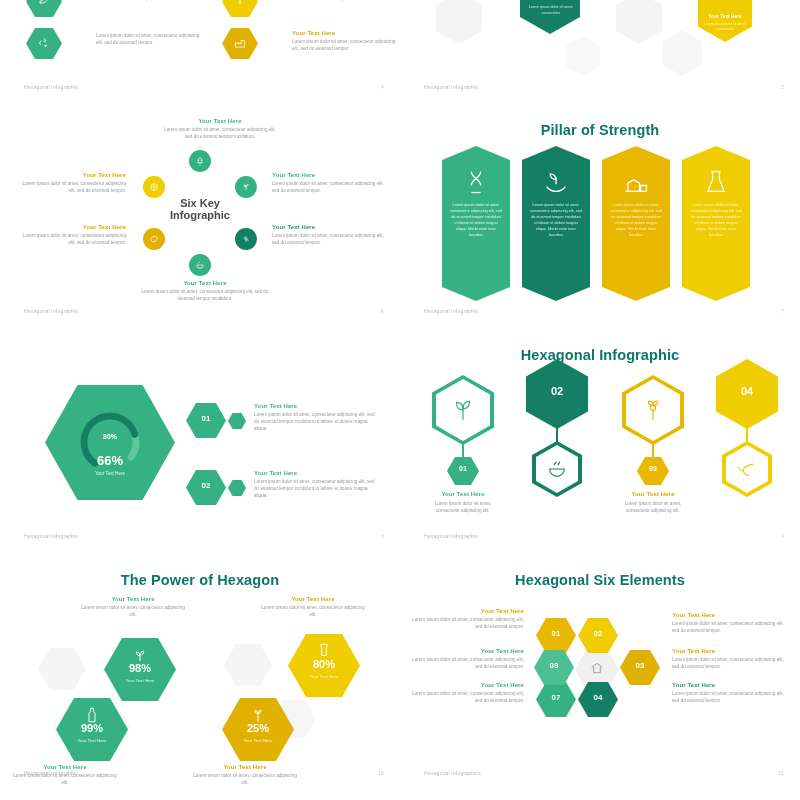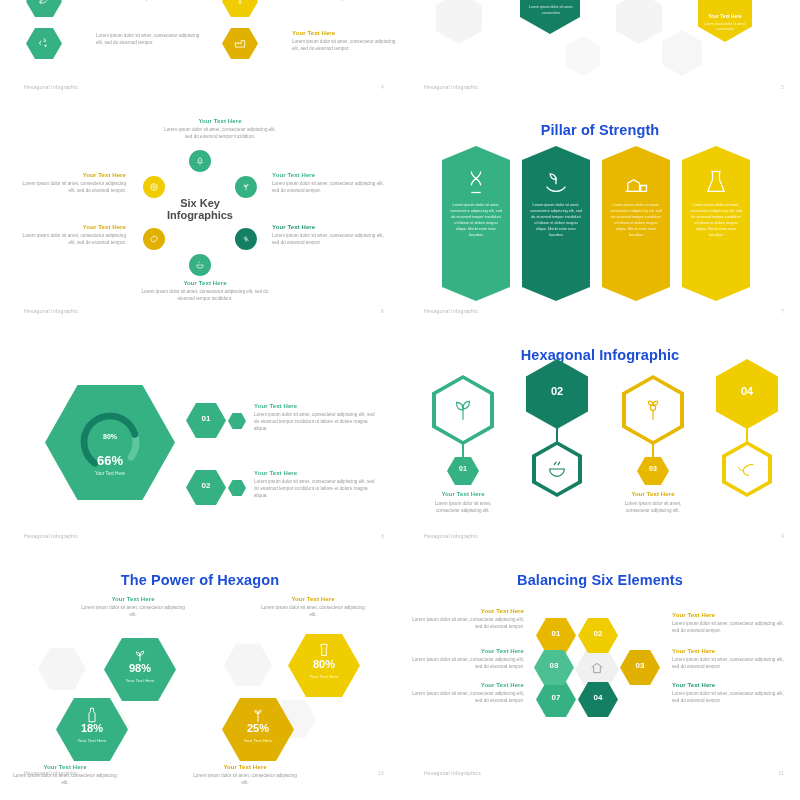--- a/index.html
+++ b/index.html
@@ -10,21 +10,21 @@
     color:#4b4b4b;
   }
   .sheet{position:absolute;background:#fff;}
   .footer{
     position:absolute;bottom:6px;left:24px;right:16px;
     display:flex;justify-content:space-between;align-items:center;
     font-size:5px;color:#b8b8b8;letter-spacing:.2px;
   }
   .footer .pg{color:#c9c9c9;}
   .sheet-title{
-    text-align:center;font-size:14.5px;font-weight:bold;color:#1d4ed8;
+    text-align:center;font-size:14.5px;font-weight:bold;color:#0f766e;
     letter-spacing:.1px;
   }
   .hex{
     position:absolute;
     clip-path:polygon(50% 0%,100% 25%,100% 75%,50% 100%,0% 75%,0% 25%);
   }
   .hexflat{
     position:absolute;
     clip-path:polygon(25% 0%,75% 0%,100% 50%,75% 100%,25% 100%,0% 50%);
   }
@@ -165,21 +165,21 @@
   <div style="position:absolute;left:189px;top:154px;width:22px;height:22px;border-radius:50%;background:#35b183;"></div>
   <div style="position:absolute;left:195px;top:160px;width:10px;height:10px;">
     <svg viewBox="0 0 24 24" width="10" height="10" fill="none" stroke="#fff" stroke-width="1.6">
         <path d="M4 12h16a8 8 0 0 1-16 0z"></path>
         <path d="M9 8c0-2 2-2 2-4"></path>
       </svg>
   </div>
 
   <div style="position:absolute;left:160px;top:97px;width:80px;text-align:center;">
     <div style="font-size:11px;font-weight:bold;color:#4a4a4a;">Six Key</div>
-    <div style="font-size:11px;font-weight:bold;color:#4a4a4a;">Infographics</div>
+    <div style="font-size:11px;font-weight:bold;color:#4a4a4a;">Infographic</div>
   </div>
 
   <div class="right" style="position:absolute;left:18px;top:72px;width:108px;">
     <div class="ttl y-dark">Your Text Here</div>
     <div class="bd" style="margin-top:2px;">Lorem ipsum dolor sit amet, consectetur adipiscing elit, sed do eiusmod tempor.</div>
   </div>
   <div class="right" style="position:absolute;left:18px;top:124px;width:108px;">
     <div class="ttl y-dark">Your Text Here</div>
     <div class="bd" style="margin-top:2px;">Lorem ipsum dolor sit amet, consectetur adipiscing elit, sed do eiusmod tempor.</div>
   </div>
@@ -382,21 +382,21 @@
   </div>
   <div style="position:absolute;left:104px;top:112px;width:72px;text-align:center;color:#fff;font-size:11px;font-weight:bold;">98%</div>
   <div style="position:absolute;left:104px;top:128px;width:72px;text-align:center;color:#e7f7f0;font-size:4.4px;">Your Text Here</div>
 
   <div class="hexflat" style="left:56px;top:148px;width:72px;height:63px;background:#35b183;"></div>
   <div style="position:absolute;left:83px;top:156px;width:18px;height:18px;">
     <svg viewBox="0 0 24 24" width="18" height="18" fill="none" stroke="#fff" stroke-width="1.3">
         <path d="M10 3h4v4l2 3v11H8V10l2-3z"></path>
       </svg>
   </div>
-  <div style="position:absolute;left:56px;top:172px;width:72px;text-align:center;color:#fff;font-size:11px;font-weight:bold;">18%</div>
+  <div style="position:absolute;left:56px;top:172px;width:72px;text-align:center;color:#fff;font-size:11px;font-weight:bold;">99%</div>
   <div style="position:absolute;left:56px;top:188px;width:72px;text-align:center;color:#e7f7f0;font-size:4.4px;">Your Text Here</div>
 
   <div class="hexflat" style="left:288px;top:84px;width:72px;height:63px;background:#efcd00;"></div>
   <div style="position:absolute;left:315px;top:92px;width:18px;height:18px;">
     <svg viewBox="0 0 24 24" width="18" height="18" fill="none" stroke="#fff" stroke-width="1.3">
         <path d="M8 3h8v3l-1 2v10H9V8L8 6z"></path>
       </svg>
   </div>
   <div style="position:absolute;left:288px;top:108px;width:72px;text-align:center;color:#fff;font-size:11px;font-weight:bold;">80%</div>
   <div style="position:absolute;left:288px;top:124px;width:72px;text-align:center;color:#fff8d8;font-size:4.4px;">Your Text Here</div>
@@ -421,21 +421,21 @@
     <div class="bd" style="margin-top:2px;">Lorem ipsum dolor sit amet, consectetur adipiscing elit.</div>
   </div>
 
   <div class="footer" style="bottom:4px;">
     <span>Hexagonal Infographic</span>
     <span class="pg">10</span>
   </div>
 </div>
 
 <div class="sheet" style="left:400px;top:550px;width:400px;height:230px;">
-  <div class="sheet-title" style="position:absolute;left:0;top:22px;width:400px;">Balancing Six Elements</div>
+  <div class="sheet-title" style="position:absolute;left:0;top:22px;width:400px;">Hexagonal Six Elements</div>
 
   <div class="hexflat" style="left:175px;top:100px;width:44px;height:39px;background:#f0f0f0;"></div>
   <div style="position:absolute;left:189px;top:110px;width:16px;height:16px;">
     <svg viewBox="0 0 24 24" width="16" height="16" fill="none" stroke="#9a9a9a" stroke-width="1.4">
         <path d="M4 11l8-6 8 6"></path>
         <path d="M7 10v9h10v-9"></path>
       </svg>
   </div>
 
   <div class="hexflat" style="left:136px;top:68px;width:40px;height:35px;background:#e8b800;"></div>

